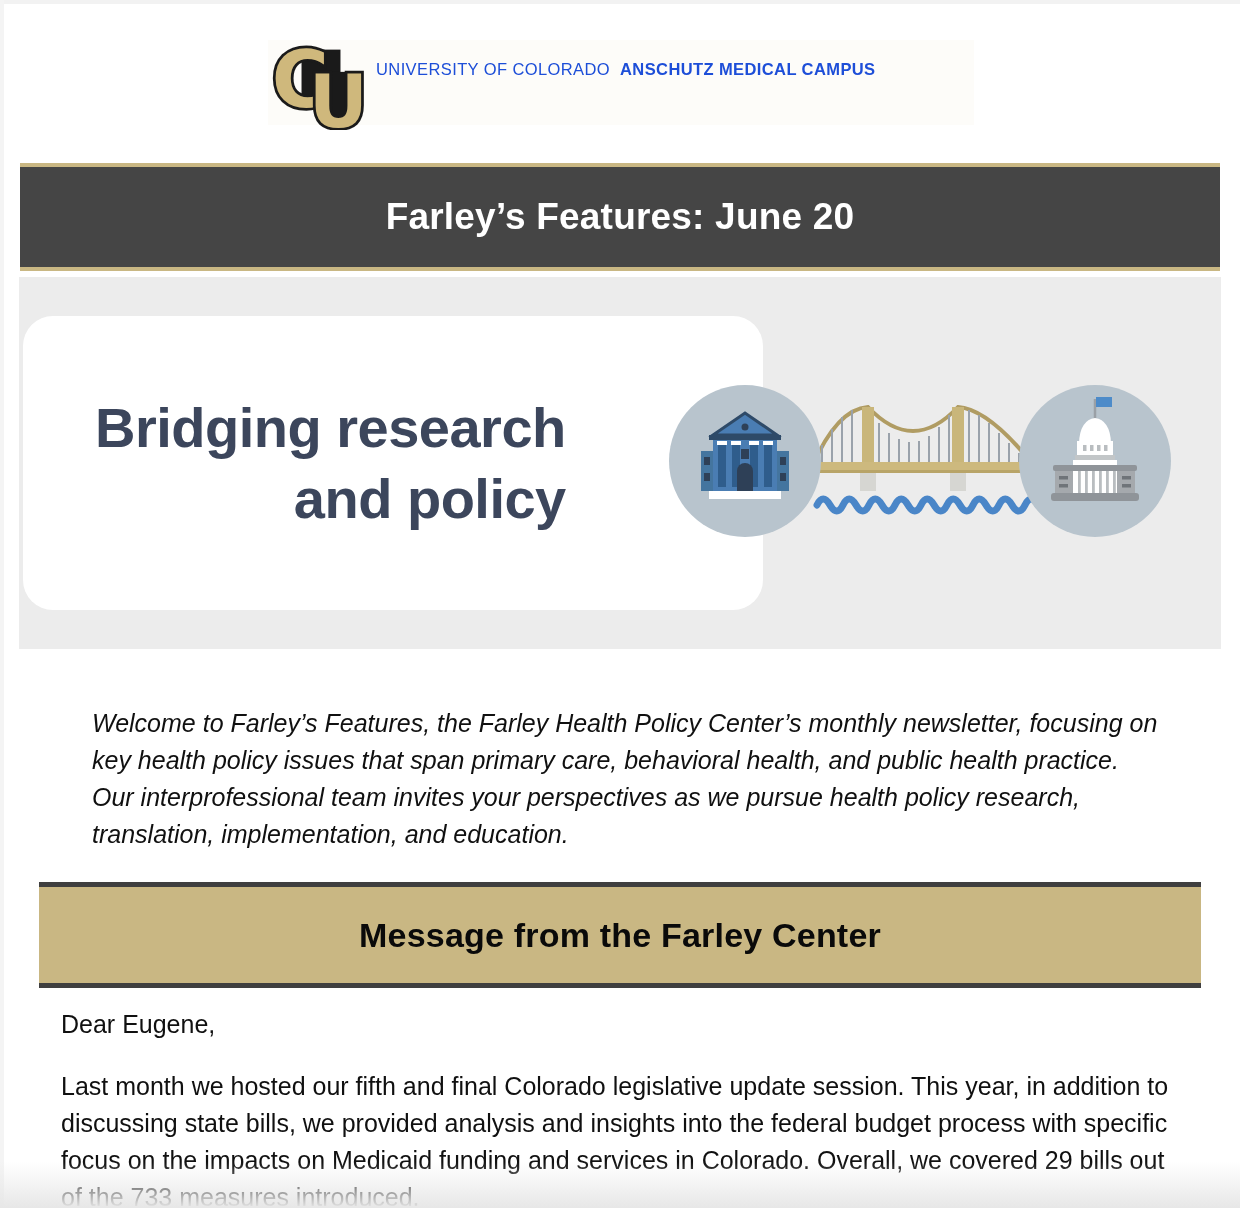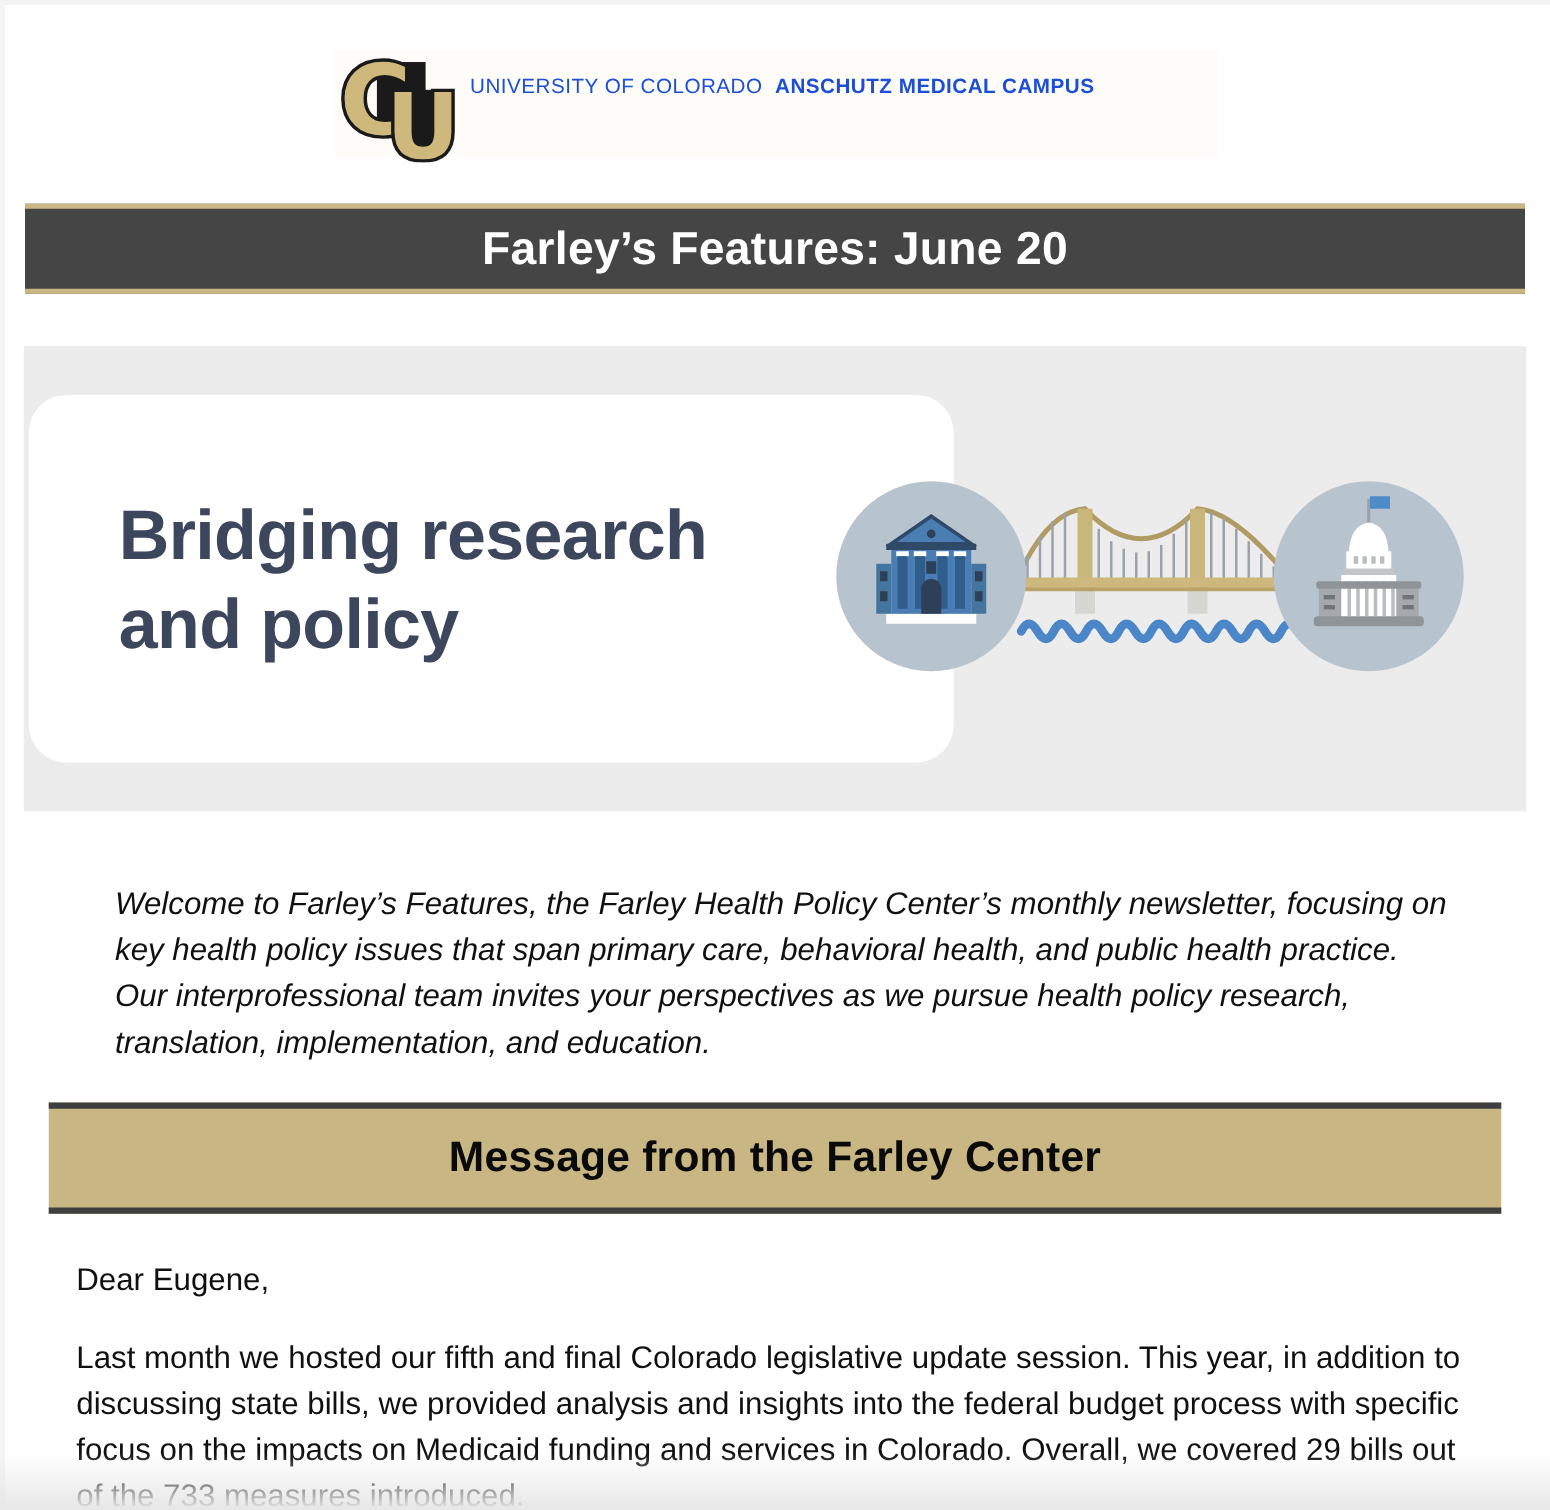--- a/index.html
+++ b/index.html
@@ -24,53 +24,53 @@
     font-size:34px; font-weight:400; color:#3c3c3c; letter-spacing:-0.5px;
     line-height:1.15;
   }
   .header-subtitle {
     margin-top:8px; font-size:16.5px; color:#1d4ed8; letter-spacing:0.4px;
   }
   .header-subtitle .campus { font-weight:700; margin-left:5px; }
 
   
   .title-banner {
-    position:absolute; top:163px; left:20px; right:20px; height:72px;
+    position:absolute; top:163px; left:20px; right:20px; height:108px;
     background:#454545; border-top:4px solid #c9b783; border-bottom:4px solid #c9b783;
     display:flex; align-items:center; justify-content:center;
   }
   .title-banner-text {
     color:#ffffff; font-size:37px; font-weight:700; letter-spacing:0.2px;
   }
 
   
   .hero {
     position:absolute; top:277px; left:19px; right:19px; height:372px;
     background:#ececec;
   }
   .hero-card {
     position:absolute; top:39px; left:4px; width:740px; height:294px;
-    background:#ffffff; border-radius:30px;
+    background:#ffffff; border-radius:30px;text-align:right;
   }
   .hero-title {
     position:absolute; left:72px; top:76px;
     font-size:56px; font-weight:700; color:#3c465c; line-height:1.27;
     letter-spacing:-0.5px;
   }
   .hero-art { position:absolute; top:106px; left:648px; width:510px; height:160px; }
 
   
   .welcome {
     position:absolute; top:705px; left:74px; width:1070px;
     font-style:italic; font-size:25px; line-height:37px; color:#101010;margin-left:18px;
   }
 
   
   .section-banner {
-    position:absolute; top:882px; left:39px; right:39px; height:89px;
+    position:absolute; top:882px; left:39px; right:39px; height:106px;
     background:#c9b783; border-top:5px solid #3f3f3f; border-bottom:5px solid #3f3f3f;
     display:flex; align-items:center; justify-content:center;
   }
   .section-banner-text {
     color:#0a0a0a; font-size:34px; font-weight:700; letter-spacing:0.2px;
   }
 
   
   .greeting {
     position:absolute; top:1010px; left:61px;

